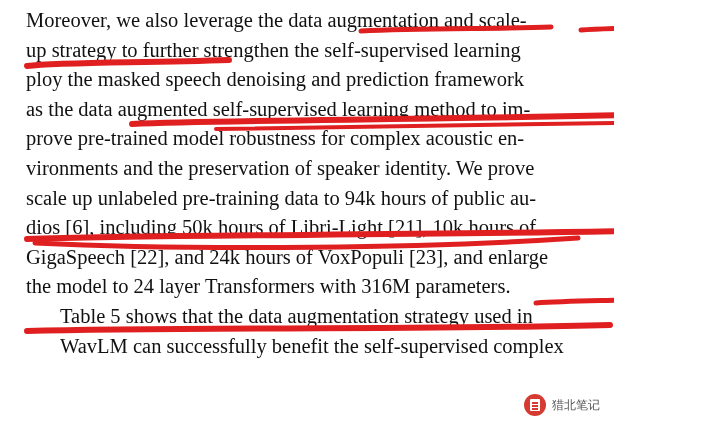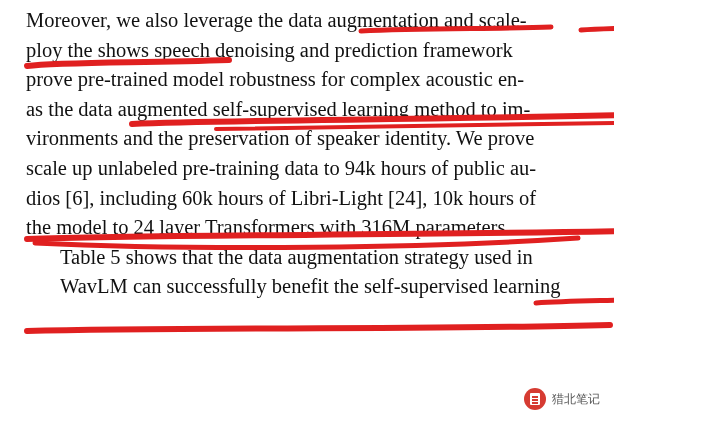--- a/index.html
+++ b/index.html
@@ -42,21 +42,21 @@
     left: 0;
     top: 0;
     width: 706px;
     height: 425px;
     pointer-events: none;
   }
   
   .watermark {
     position: absolute;
     right: 8px;
-    bottom: 12px;
+    bottom: 6px;
     display: flex;
     align-items: center;
     gap: 6px;
     background: rgba(255,255,255,0.85);
     padding: 3px 6px;
     border-radius: 3px;
     justify-content: center;
   }
   .wm-logo {
     width: 22px;
@@ -96,32 +96,34 @@
 </style>
 </head>
 <body>
 
 <div id="page">
 
   <div class="text-block">
 
     <p class="para">
       <span class="line">Moreover, we also leverage the data augmentation and scale-</span>
-      <span class="line">ploy the shows speech denoising and prediction framework</span>
+      <span class="line">up strategy to further strengthen the self-supervised learning</span>
+      <span class="line">ploy the masked speech denoising and prediction framework</span>
+      <span class="line">as the data augmented self-supervised learning method to im-</span>
       <span class="line">prove pre-trained model robustness for complex acoustic en-</span>
-      <span class="line">as the data augmented self-supervised learning method to im-</span>
       <span class="line">vironments and the preservation of speaker identity.  We prove</span>
       <span class="line">scale up unlabeled pre-training data to 94k hours of public au-</span>
-      <span class="line">dios [6], including 60k hours of Libri-Light [24], 10k hours of</span>
+      <span class="line">dios [6], including 50k hours of Libri-Light [21], 10k hours of</span>
+      <span class="line">GigaSpeech [22], and 24k hours of VoxPopuli [23], and enlarge</span>
       <span class="line">the model to 24 layer Transformers with 316M parameters.</span>
     </p>
 
     <p class="para">
       <span class="line">Table 5 shows that the data augmentation strategy used in</span>
-      <span class="line">WavLM can successfully benefit the self-supervised learning</span>
+      <span class="line">WavLM can successfully benefit the self-supervised complex</span>
     </p>
 
   </div>
 
   <svg class="marks" viewBox="0 0 706 425" xmlns="http://www.w3.org/2000/svg">
     <g stroke="#e02020" stroke-linecap="round" fill="none">
 
       <path d="M361,31 C420,28 500,29 551,27" stroke-width="5"></path>
 
       <path d="M581,30 C610,28 650,28 678,26" stroke-width="5"></path>

